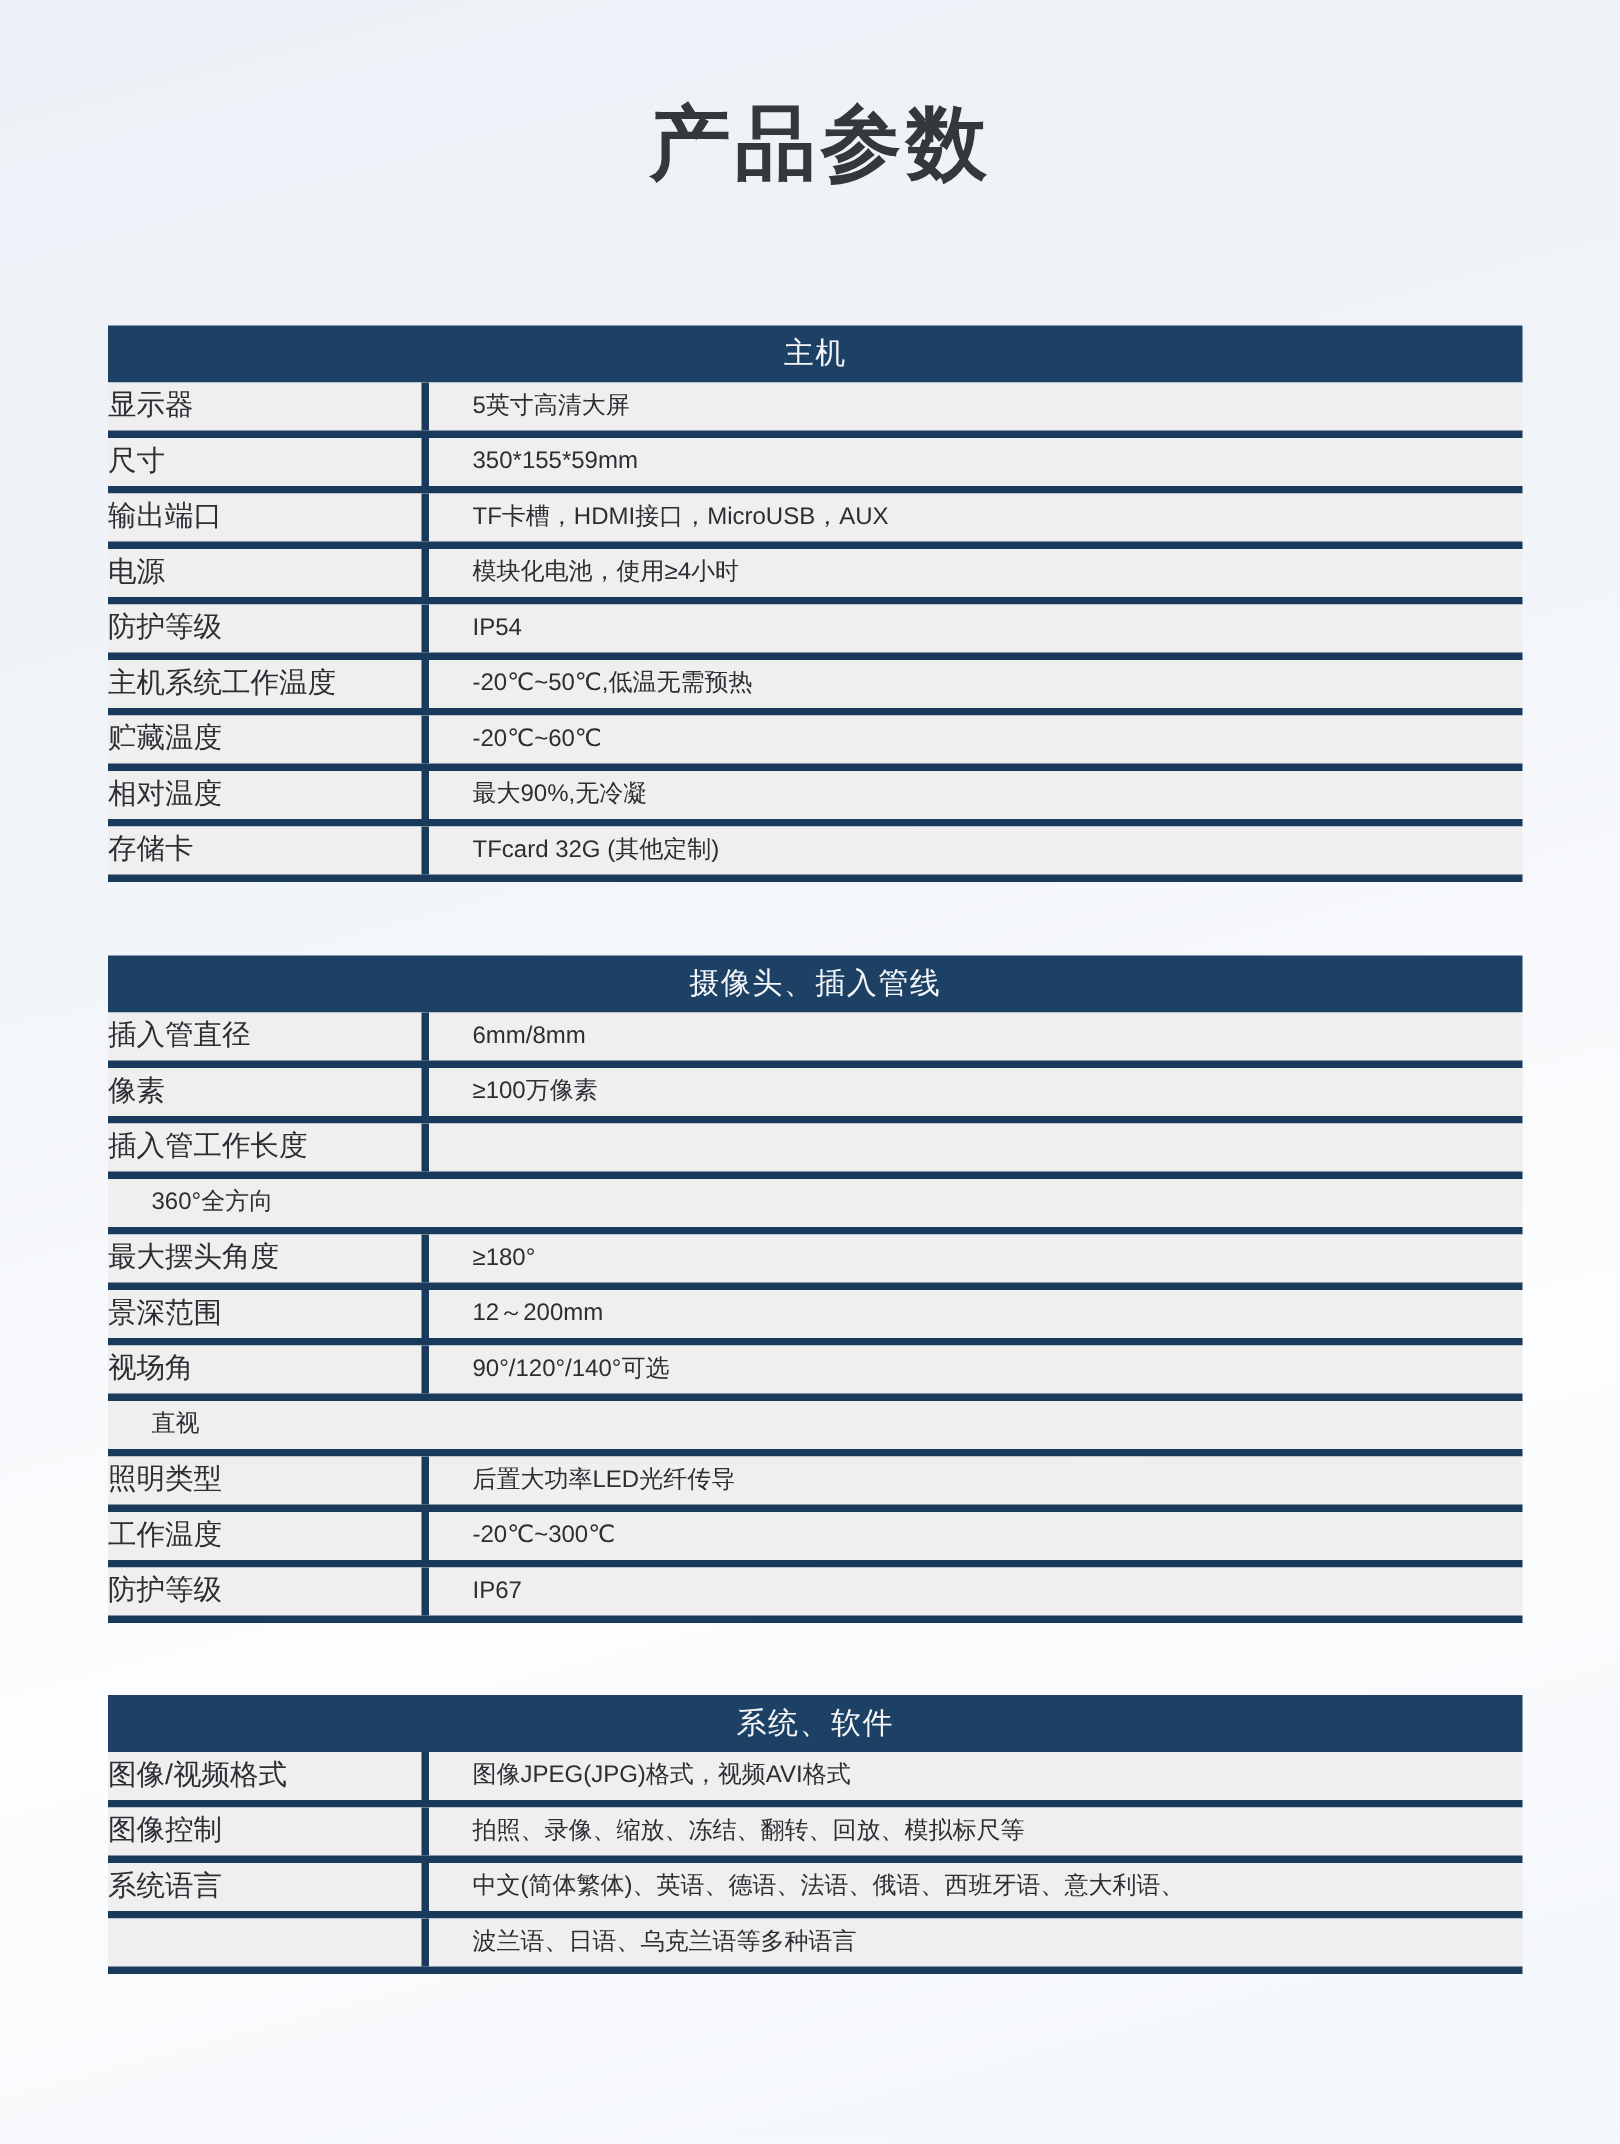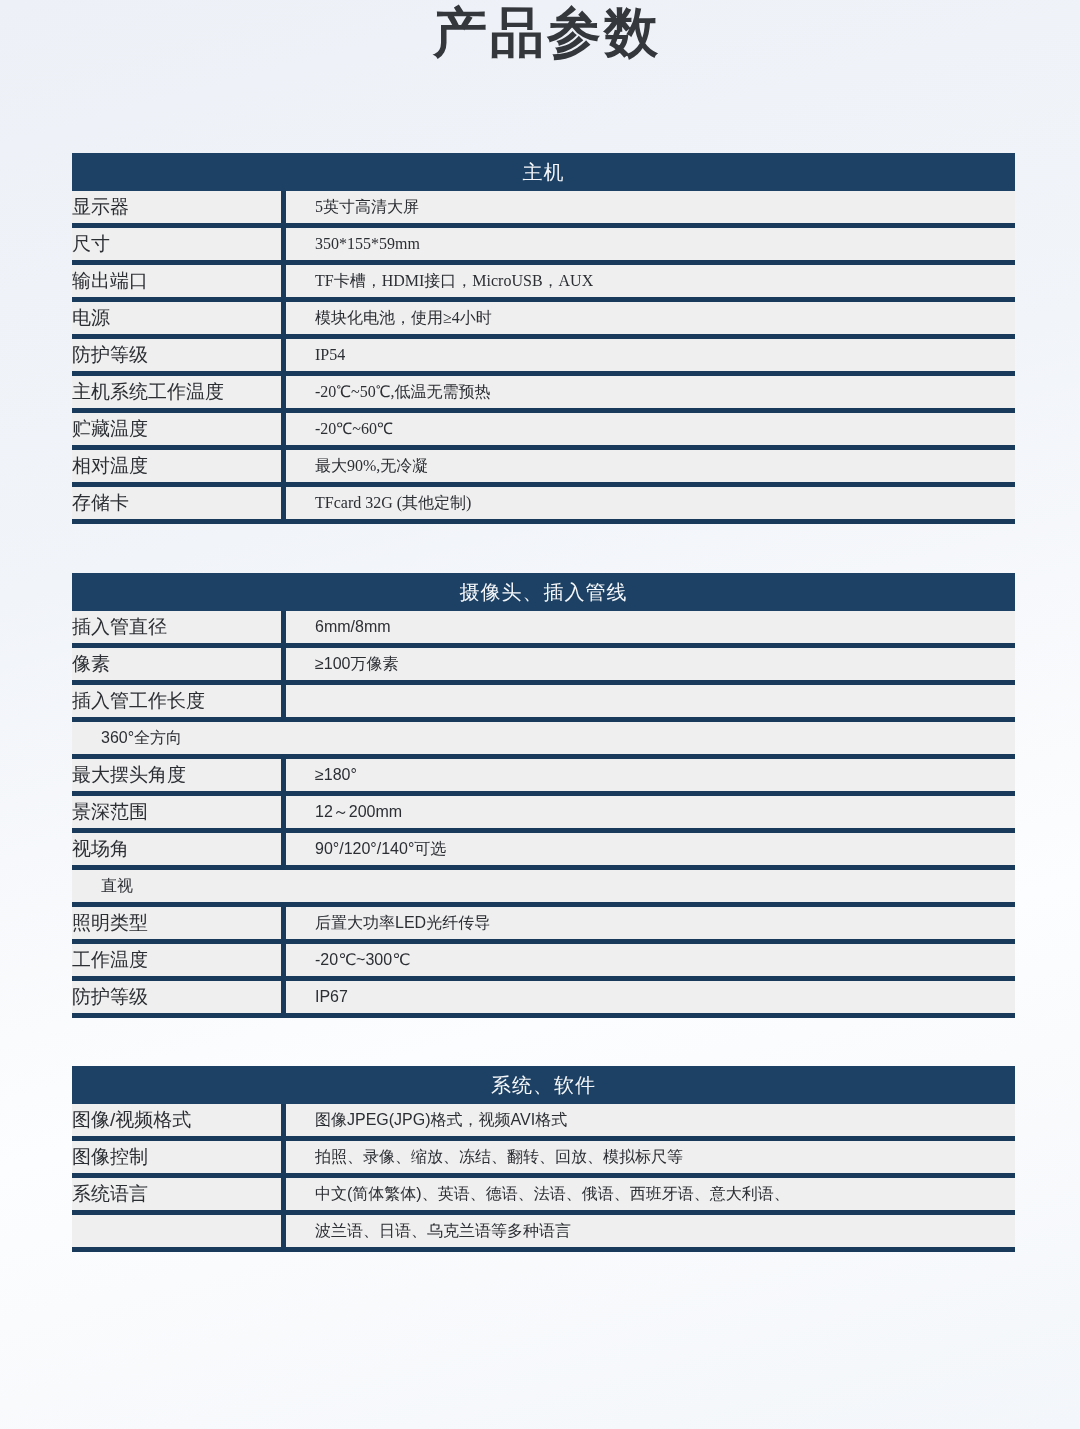--- a/index.html
+++ b/index.html
@@ -3,33 +3,34 @@
 <meta charset="utf-8">
 <style>
   * { margin: 0; padding: 0; box-sizing: border-box; }
   html, body { width: 1080px; height: 1429px; }
   body {
     font-family: "Liberation Sans", "DejaVu Sans", sans-serif;
     background: linear-gradient(165deg, #edf1f7 0%, #f1f4f9 35%, #fcfdfe 68%, #f3f6fa 100%);
     overflow: hidden;
   }
   .page-title {
+    padding-top: 64px;
     text-align: center;
     font-size: 54px;
     font-weight: 700;
     letter-spacing: 3px;
     color: #34373c;
     line-height: 1.2;
     margin-left: 14px;
   }
   .spec-table {
     width: 943px;
     margin-left: 72px;
   }
-  .spec-table.t1 { margin-top: 88px; font-family: Liberation Serif, serif; }
+  .spec-table.t1 { margin-top: 88px; }
   .spec-table.t2 { margin-top: 49px; }
   .spec-table.t3 { margin-top: 48px; }
   .table-header {
     height: 38px;
     background: #1d4164;
     color: #f5f7fa;
     font-size: 20px;
     line-height: 38px;
     text-align: center;
     letter-spacing: 1px;

